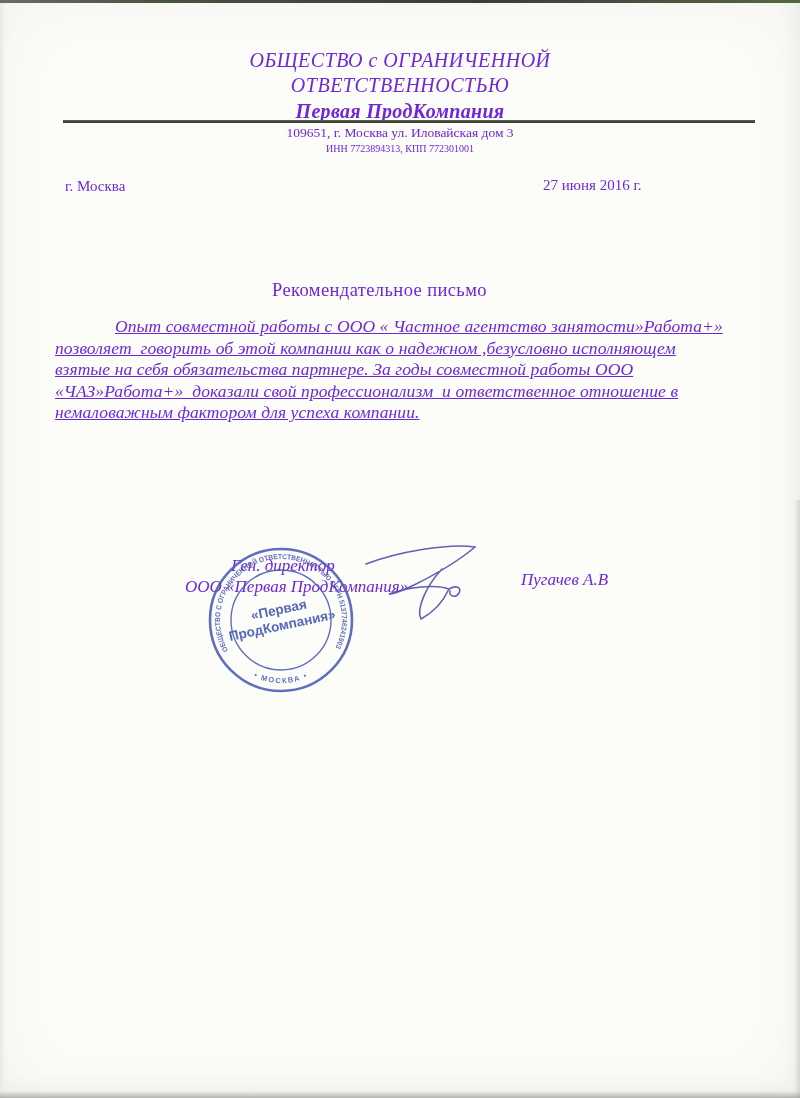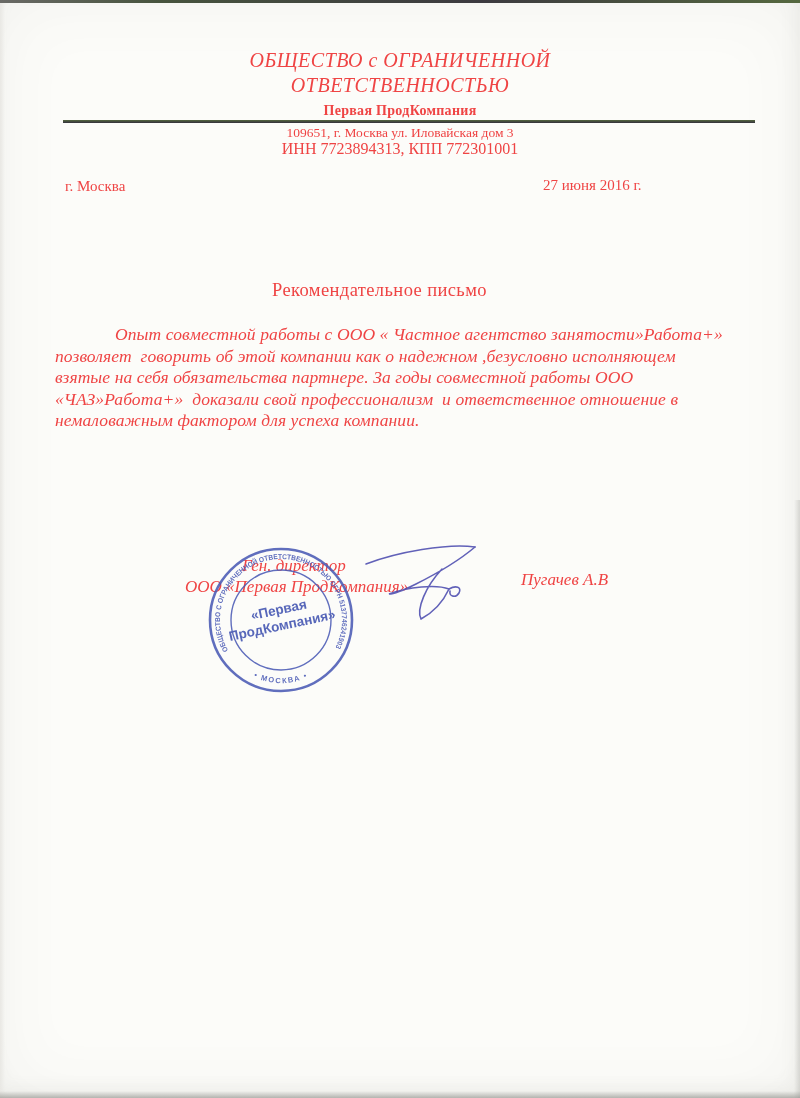--- a/index.html
+++ b/index.html
@@ -1,52 +1,52 @@
 <!DOCTYPE html>
 <html><head>
 <meta charset="utf-8">
 <style>
   html,body{margin:0;padding:0;}
   body{background:#9a9a96;font-family:"Liberation Serif","DejaVu Serif",serif;}
   .page{
     position:relative;width:800px;height:1098px;margin:0 auto;
     background:#fcfcf9;
     box-shadow:inset 0 0 70px rgba(90,90,80,.06), inset -4px -8px 18px rgba(100,100,95,.08);
-    overflow:hidden;color:#ef4444;
+    overflow:hidden;color:#6d28d9;
   }
   .scan-top{position:absolute;left:0;top:0;width:100%;height:3px;
     background:linear-gradient(to right,#6a6a66,#47543e 20%,#3c3a40 60%,#55683f);}
   .scan-left{position:absolute;left:0;top:3px;width:5px;height:100%;
     background:linear-gradient(to right,#e9e8e4,rgba(233,232,228,0));}
   .scan-bottom{position:absolute;left:0;bottom:0;width:100%;height:7px;
     background:linear-gradient(to top,rgba(110,110,104,.45),rgba(110,110,104,0));}
   .scan-right{position:absolute;right:0;top:500px;width:6px;height:598px;
     background:linear-gradient(to left,rgba(140,140,134,.25),rgba(140,140,134,0));}
 
   .letterhead{position:absolute;left:0;top:48px;width:100%;text-align:center;}
   .lh-line{font-style:italic;font-size:20px;letter-spacing:.5px;line-height:25px;}
-  .lh-company{font-weight:bold;font-size:14px;line-height:26px;letter-spacing:.3px;}
+  .lh-company{font-style:italic;font-weight:bold;font-size:20px;line-height:26px;letter-spacing:.3px;}
   .lh-rule{position:absolute;left:63px;top:120px;width:692px;height:3px;
     background:linear-gradient(#55683f,#33303c);}
   .lh-address{position:absolute;left:0;top:125px;width:100%;text-align:center;
     font-size:13.5px;line-height:16px;}
   .lh-tax{position:absolute;left:0;top:141px;width:100%;text-align:center;
-    font-size:16px;line-height:16px;}
+    font-size:10px;line-height:16px;}
 
   .meta-city{position:absolute;left:65px;top:178px;font-size:15px;}
   .meta-date{position:absolute;left:543px;top:177px;font-size:15px;}
 
   .doc-title{position:absolute;left:272px;top:280px;font-size:18.5px;letter-spacing:.4px;}
 
-  .body-block{position:absolute;left:55px;top:324px;width:712px;}
+  .body-block{position:absolute;left:55px;top:316px;width:712px;text-decoration:underline;}
   .bline{font-style:italic;font-size:17.5px;line-height:21.5px;white-space:pre;letter-spacing:.1px;}
   .ind1{padding-left:60px;}
   .ind2{padding-left:45px;}
 
-  .sig-position{position:absolute;left:231px;top:556px;font-style:italic;font-size:17px;margin-left:11px;}
+  .sig-position{position:absolute;left:231px;top:556px;font-style:italic;font-size:17px;}
   .sig-company{position:absolute;left:185px;top:577px;font-style:italic;font-size:17px;}
   .sig-name{position:absolute;left:505px;top:570px;font-style:italic;font-size:17px;margin-left:16px;}
 
   .stamp-svg{position:absolute;left:206px;top:545px;opacity:.87;}
   .sig-svg{position:absolute;left:352px;top:534px;}
 </style>
 </head>
 <body>
 
 <div class="page">

